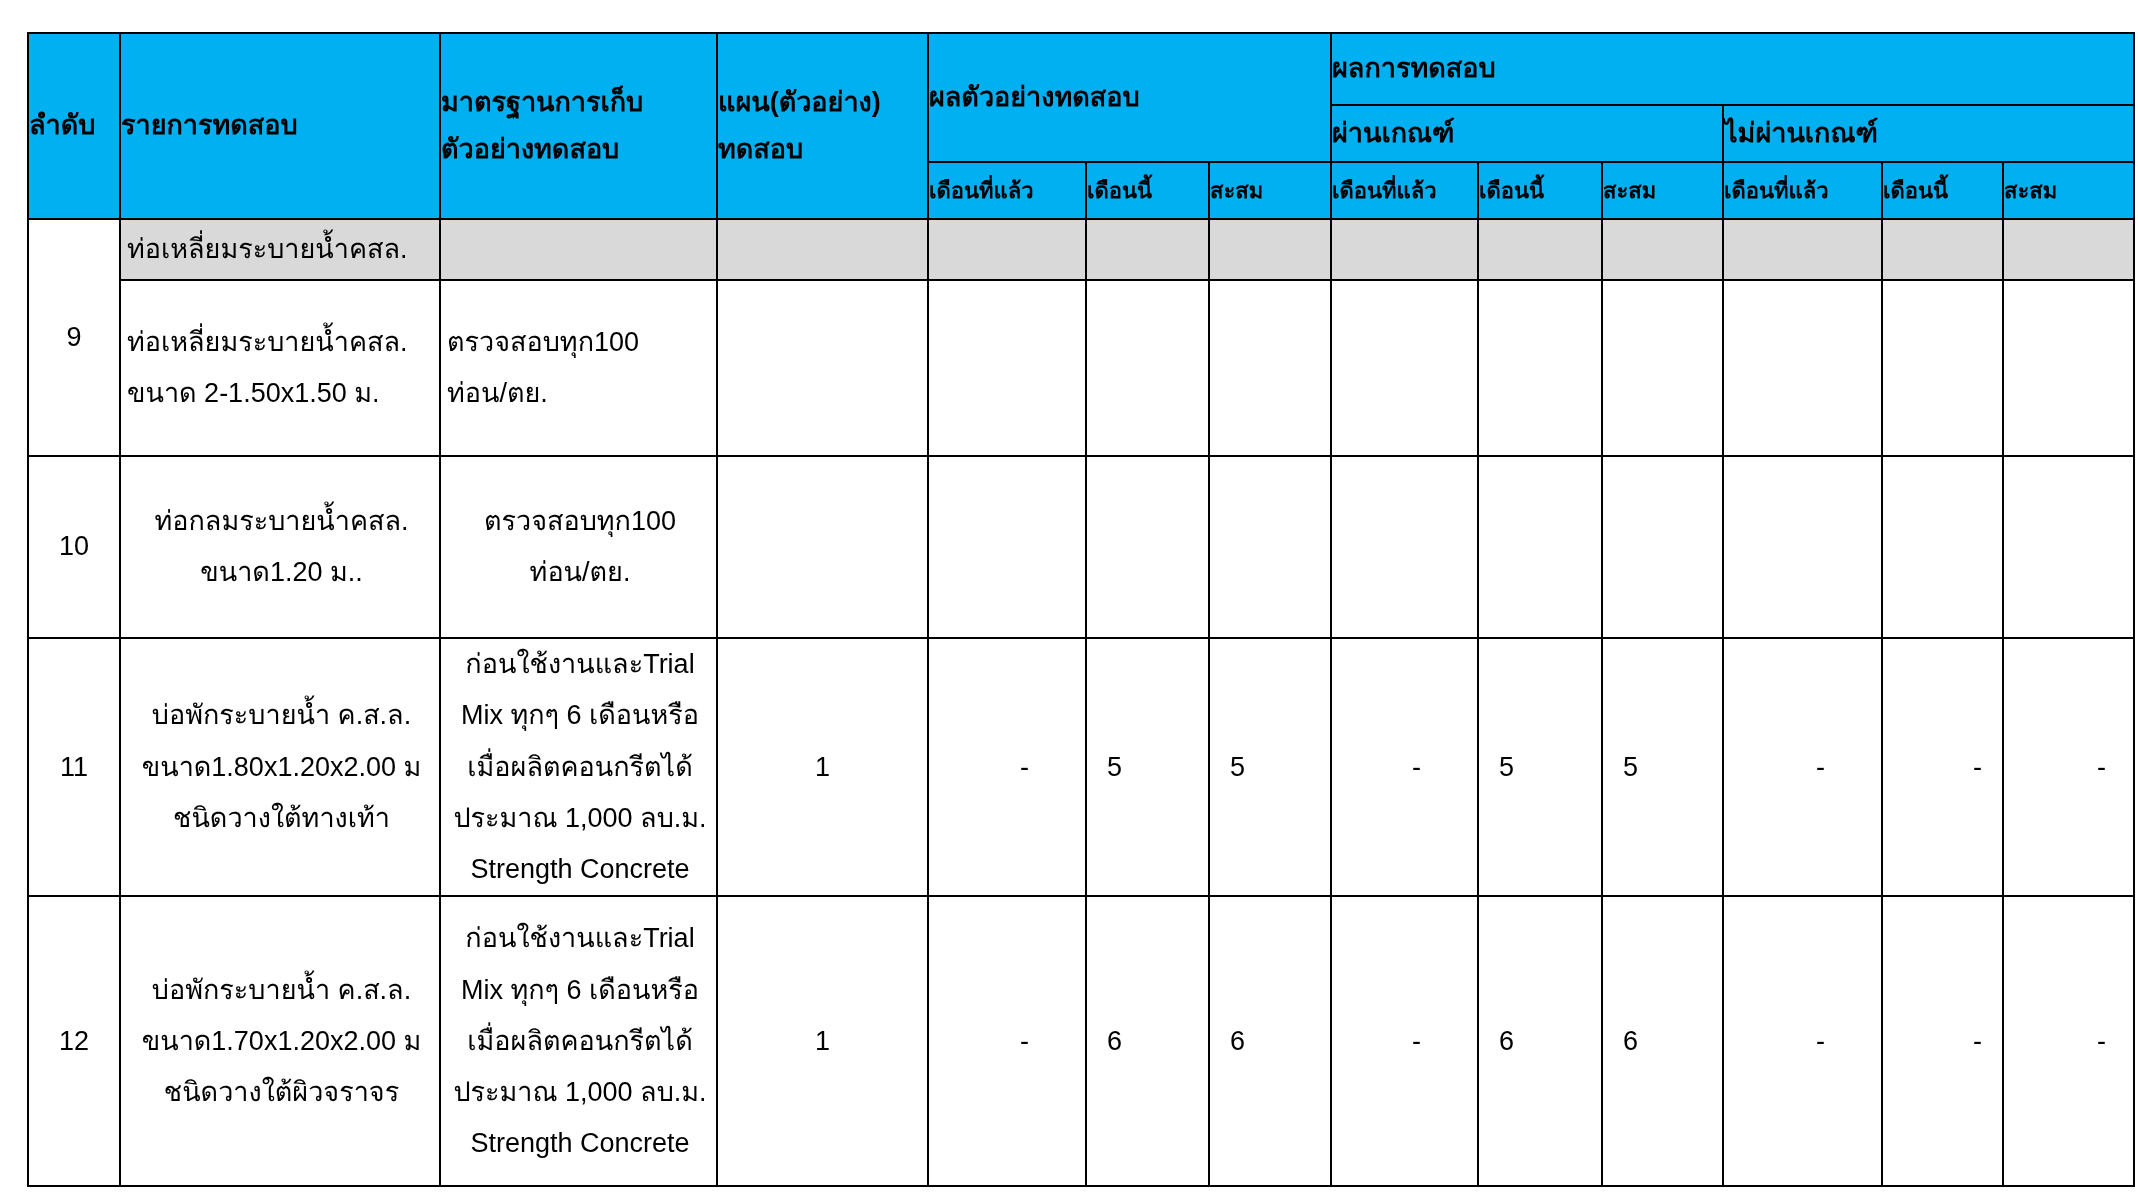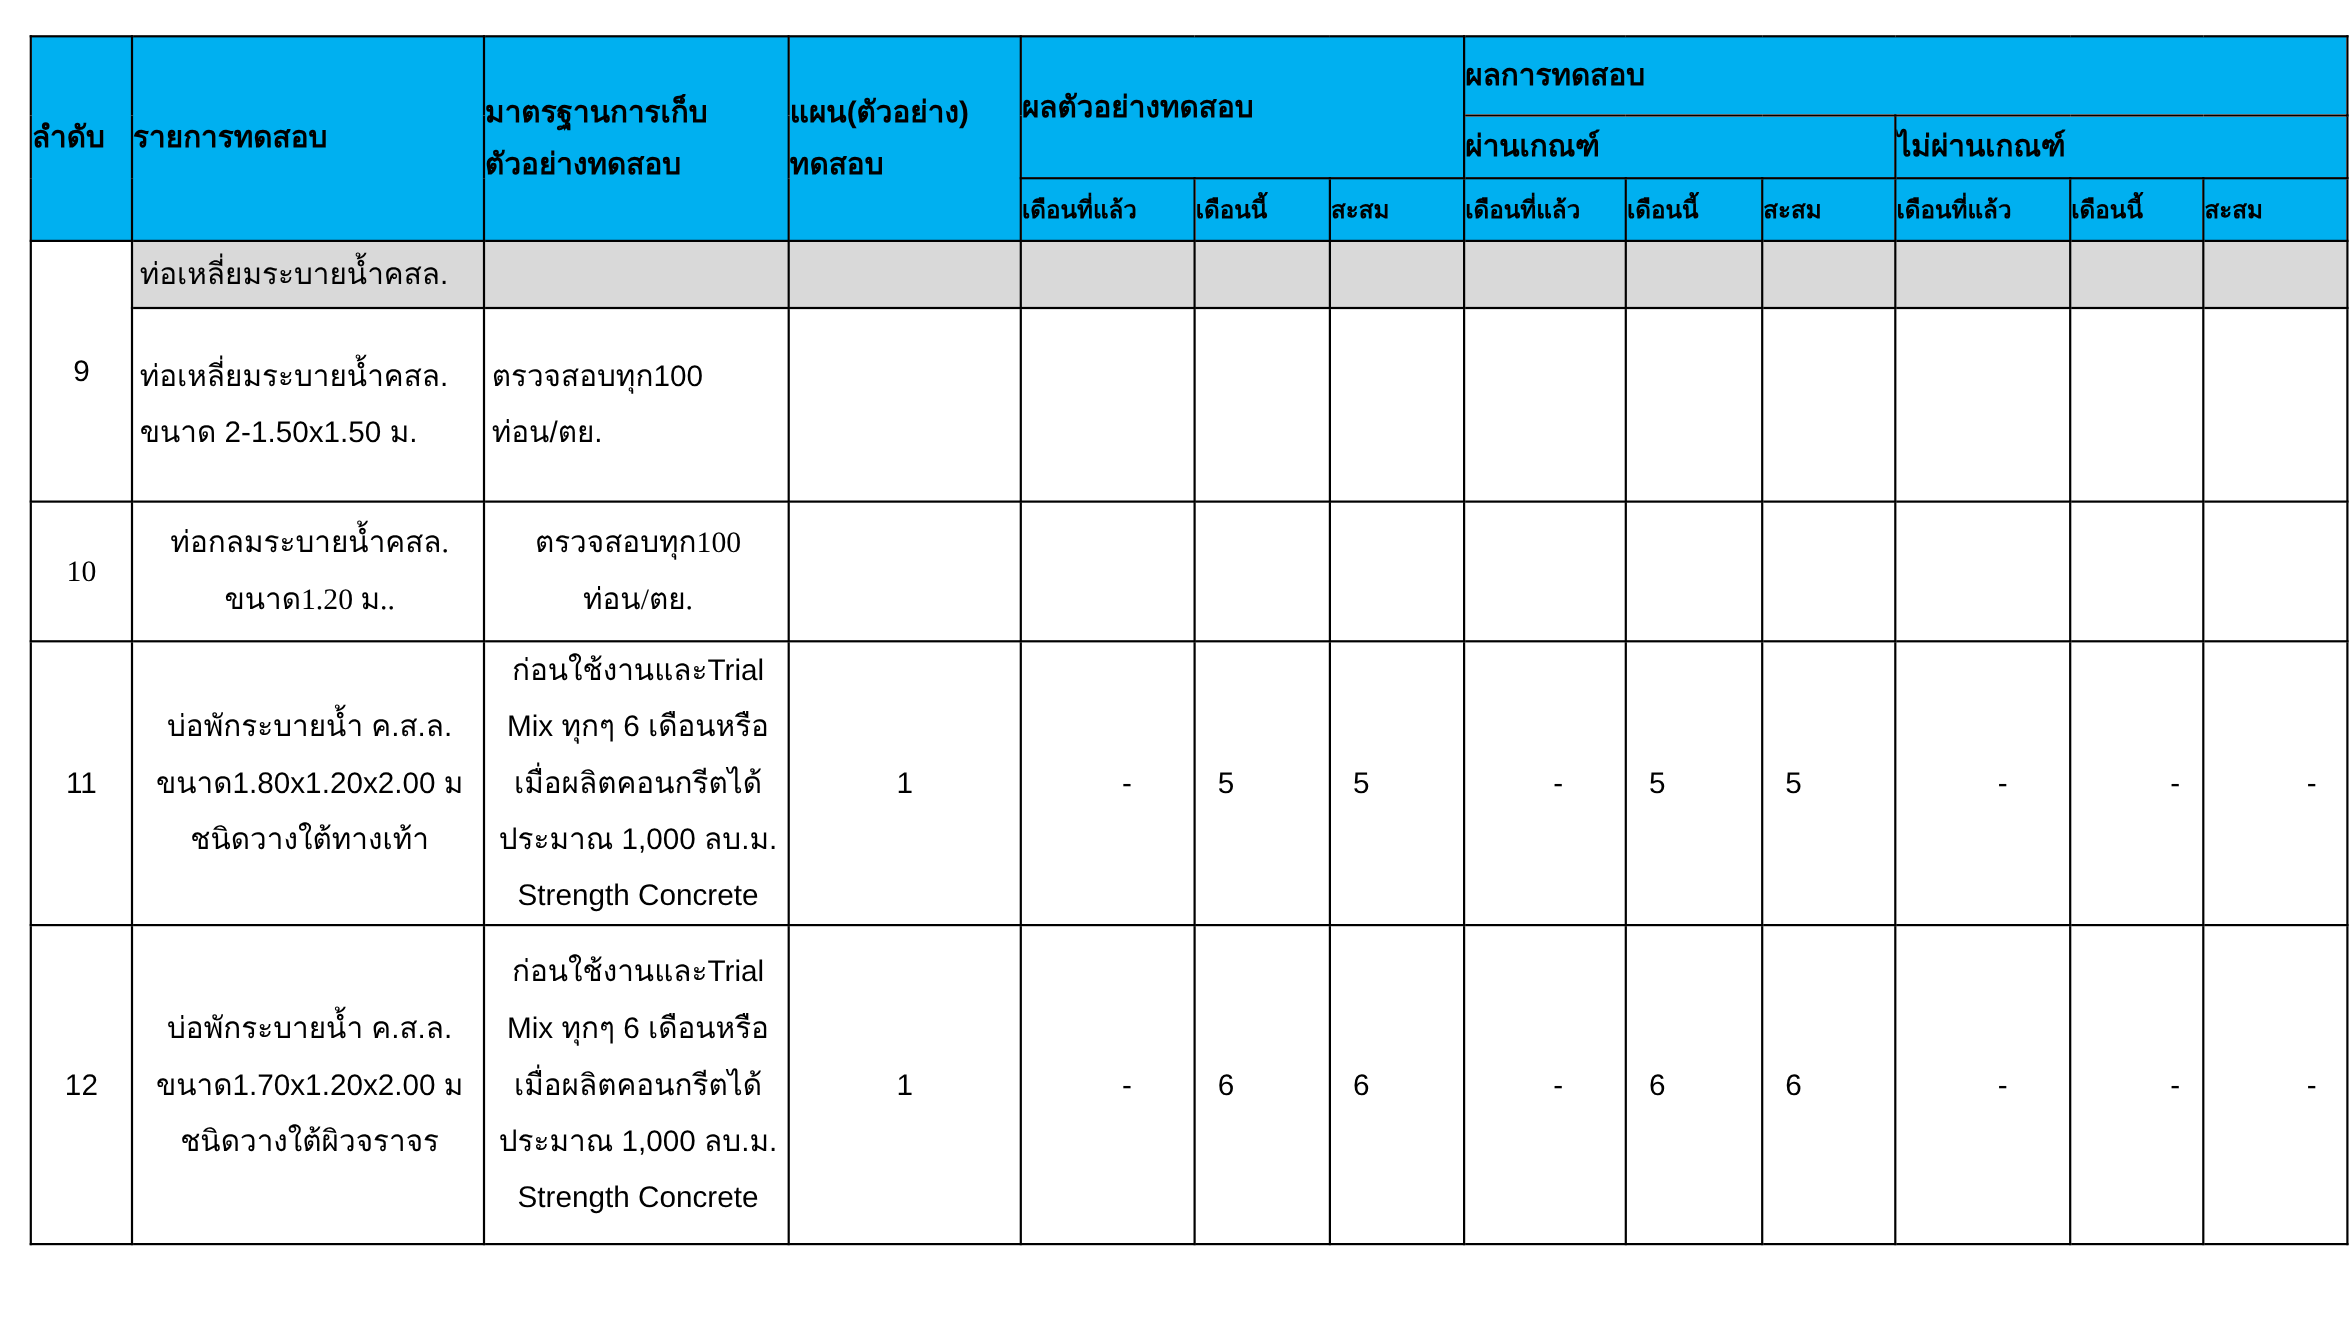--- a/index.html
+++ b/index.html
@@ -126,21 +126,21 @@
           <td></td>
           <td></td>
           <td></td>
           <td></td>
           <td></td>
           <td></td>
           <td></td>
           <td></td>
           <td></td>
         </tr>
-        <tr style="height: 127px; font-family: Liberation Serif, serif;">
+        <tr style="height: 182px;">
           <td class="c-no">10</td>
           <td class="al-left">ท่อกลมระบายน้ำคสล.
 ขนาด1.20 ม..</td>
           <td class="al-left">ตรวจสอบทุก100
 ท่อน/ตย.</td>
           <td class="c-plan"></td>
           <td></td>
           <td></td>
           <td></td>
           <td></td>

